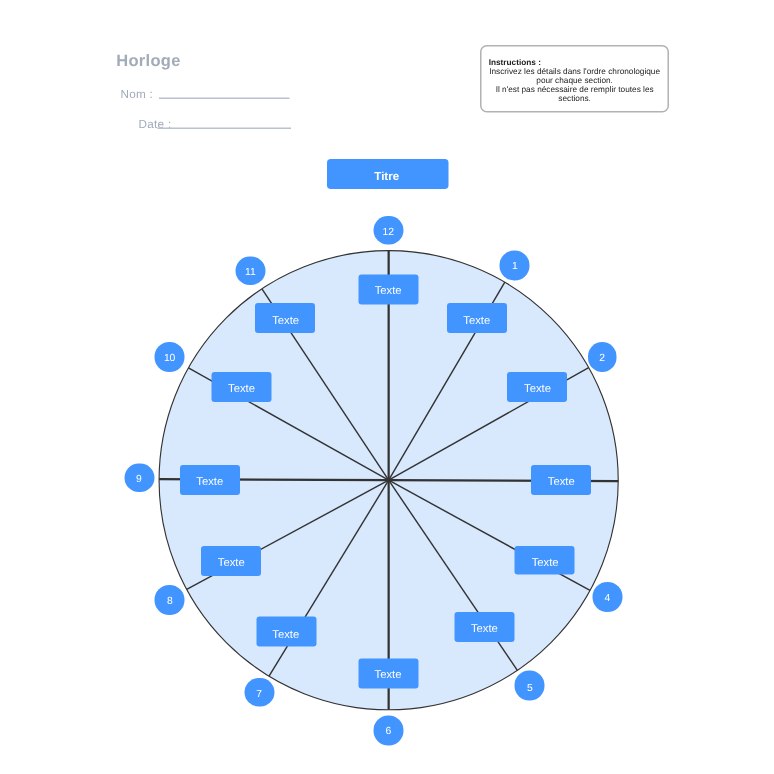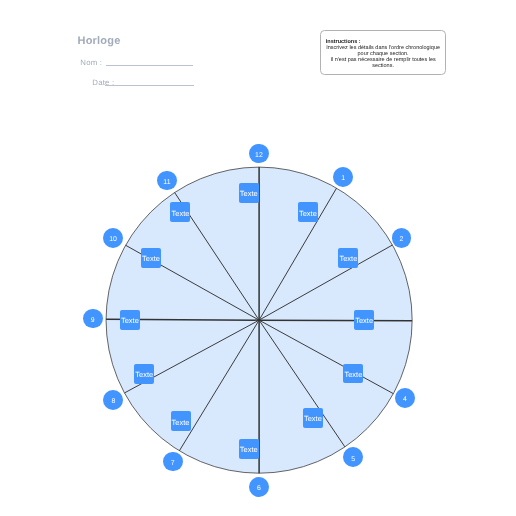--- a/index.html
+++ b/index.html
@@ -13,21 +13,21 @@
   .instr{position:absolute;left:320.1px;top:30.4px;width:126px;height:44.5px;border:1px solid #b2b2b2;border-radius:4.5px;box-sizing:border-box;}
   .instr-inner{position:absolute;left:4.7px;top:7.4px;right:4.7px;font-size:5.5px;line-height:6.1px;color:#1b1b1b;text-align:center;white-space:nowrap;}
   .instr-inner>span{display:block;}
   .instr-b{font-weight:bold;text-align:left;padding-left:0px;}
 
   .titlebtn{position:absolute;left:218.3px;top:105.8px;width:80.6px;height:20.1px;background:#4294ff;border-radius:2.5px;color:#fff;font-size:7.7px;font-weight:bold;display:flex;align-items:center;justify-content:center;}
   .titlebtn>span{display:block;transform:translate(-0.8px,1.9px);}
 
   svg.clock{position:absolute;left:0;top:0;width:516px;height:516px;}
 
-  .tbox{position:absolute;width:20px;height:19.8px;background:#4294ff;border-radius:2px;color:#fff;font-size:7.5px;display:flex;align-items:center;justify-content:center;}
+  .tbox{position:absolute;width:40px;height:19.8px;background:#4294ff;border-radius:2px;color:#fff;font-size:7.5px;display:flex;align-items:center;justify-content:center;}
   .tbox>span{display:block;transform:translateY(1.1px);}
   .num{position:absolute;width:19.8px;height:19.8px;border-radius:50%;background:#4294ff;color:#fff;font-size:6.9px;display:flex;align-items:center;justify-content:center;}
   .num>span{display:block;transform:translateY(1.5px);}
 </style>
 </head>
 <body>
 
 <div id="page">
 
   <div class="hdr-title">Horloge</div>
@@ -41,20 +41,23 @@
   <div class="instr">
     <div class="instr-inner">
       <span class="instr-b">Instructions :</span>
       <span>Inscrivez les détails dans l'ordre chronologique</span>
       <span>pour chaque section.</span>
       <span>Il n'est pas nécessaire de remplir toutes les</span>
       <span>sections.</span>
     </div>
   </div>
 
+  <div class="titlebtn">
+      <span>Titre</span>
+    </div>
 
   <svg class="clock" viewBox="0 0 516 516">
       <circle cx="259.1" cy="320.15" r="153.05" fill="#d8e8fd" stroke="#333333" stroke-width="0.75"></circle>
       <line x1="259.1" y1="320.15" x2="259.1" y2="167.09999999999997" stroke="#333333" stroke-width="1.5"></line>
       <line x1="259.1" y1="320.15" x2="336.54846759874414" y2="188.1422829278292" stroke="#333333" stroke-width="0.95"></line>
       <line x1="259.1" y1="320.15" x2="392.439273791945" y2="245.01718050920266" stroke="#333333" stroke-width="0.95"></line>
       <line x1="259.1" y1="320.15" x2="412.1490675670249" y2="320.68424419909996" stroke="#333333" stroke-width="1.5"></line>
       <line x1="259.1" y1="320.15" x2="393.3472203551404" y2="393.64820628368" stroke="#333333" stroke-width="0.95"></line>
       <line x1="259.1" y1="320.15" x2="344.90579811790417" y2="446.88463421397273" stroke="#333333" stroke-width="0.95"></line>
       <line x1="259.1" y1="320.15" x2="259.1" y2="473.2" stroke="#333333" stroke-width="1.5"></line>

